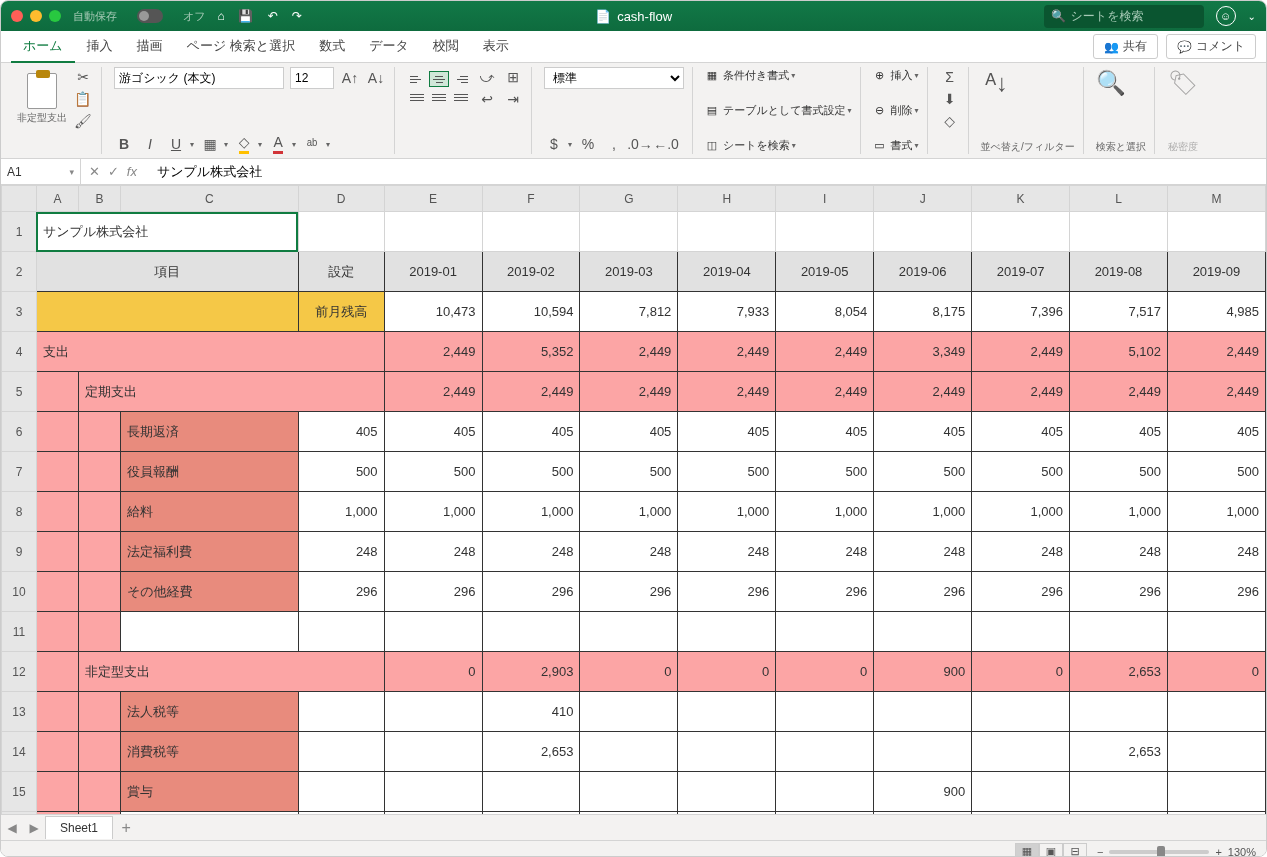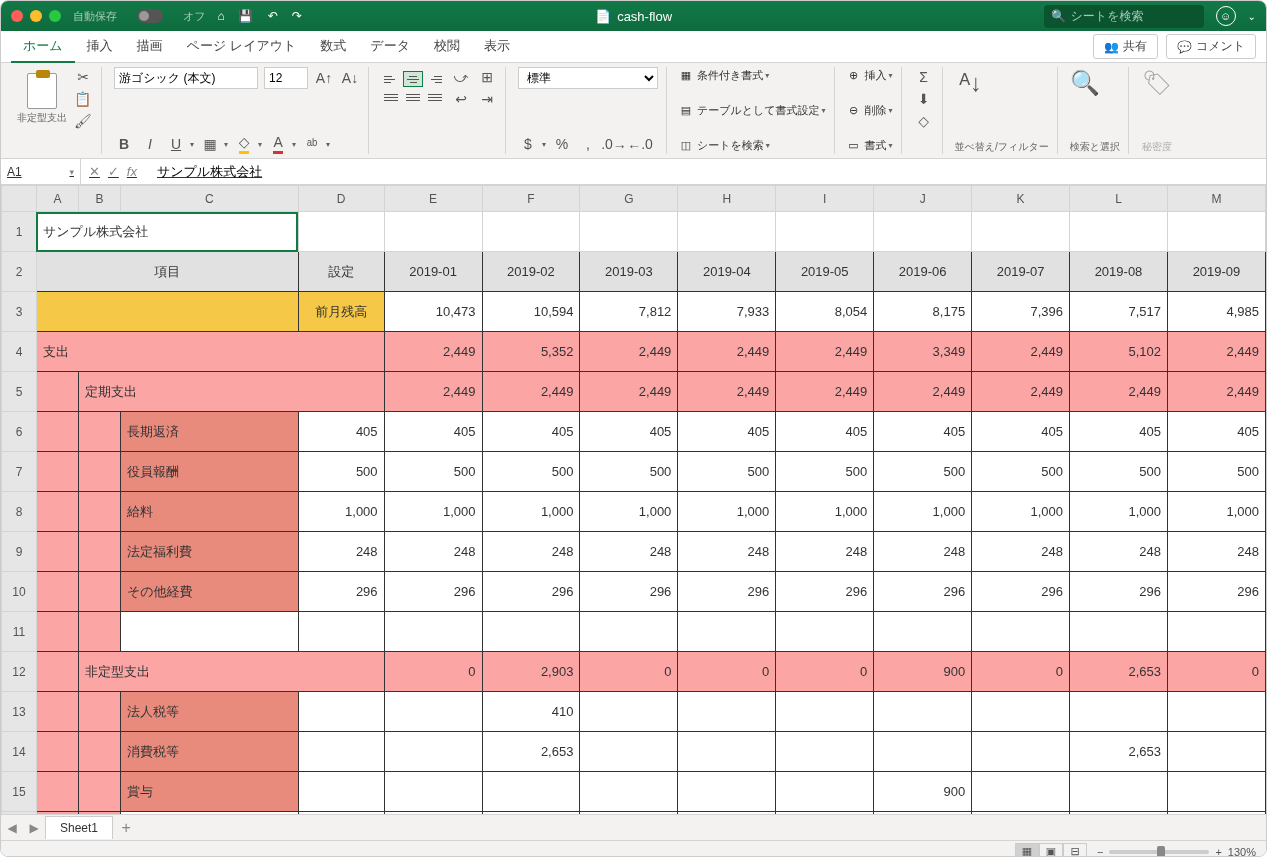--- a/index.html
+++ b/index.html
@@ -28,36 +28,36 @@
 .rgroup{border-right:1px solid #d4d4d4;padding:0 8px;display:flex;flex-direction:column;justify-content:space-between;font-size:11px;}
 .rgroup:last-child{border-right:none;}
 .rrow{display:flex;align-items:center;gap:6px;}
 .rcol{display:flex;flex-direction:column;gap:2px;}
 .ricon{width:20px;height:20px;display:flex;align-items:center;justify-content:center;color:#555;cursor:pointer;font-size:14px;}
 .ricon.lg{width:32px;height:32px;font-size:24px;}
 .paste-ico{width:30px;height:36px;background:#fff;border:1px solid #999;border-radius:2px;position:relative;}
 .paste-ico::before{content:"";position:absolute;top:-4px;left:8px;width:14px;height:8px;background:#b8860b;border-radius:2px;}
 .rlabel{font-size:10px;color:#666;text-align:center;}
 .font-sel{border:1px solid #ccc;background:#fff;padding:2px 4px;font-size:12px;height:22px;}
-.font-name{width:144px;}
+.font-name{width:170px;}
 .font-size{width:44px;}
 .bold{font-weight:bold;}
 .italic{font-style:italic;}
 .underline{text-decoration:underline;}
 .color-under{border-bottom:3px solid;padding-bottom:1px;}
 .dd{font-size:8px;color:#666;margin-left:-2px;}
 .alignbox{display:grid;grid-template-columns:repeat(3,20px);gap:2px;}
 .ab{width:20px;height:16px;border:1px solid transparent;display:flex;flex-direction:column;justify-content:center;gap:2px;padding:2px;cursor:pointer;}
 .ab.sel{background:#d0e7d8;border-color:#107c41;}
 .ab i{height:1px;background:#555;display:block;}
 .numgroup select{border:1px solid #ccc;background:#fff;padding:2px 4px;font-size:12px;width:140px;height:22px;}
 .styitem{display:flex;align-items:center;gap:4px;font-size:11px;cursor:pointer;padding:1px 0;}
 .stico{width:14px;height:14px;display:inline-flex;align-items:center;justify-content:center;}
 
-.fbar{height:26px;border-bottom:1px solid #d4d4d4;display:flex;align-items:center;background:#fff;text-decoration:underline;}
+.fbar{height:26px;border-bottom:1px solid #d4d4d4;display:flex;align-items:center;background:#fff;}
 .namebox{width:80px;border-right:1px solid #d4d4d4;padding:0 6px;font-size:12px;display:flex;align-items:center;height:100%;}
 .fxbtns{display:flex;gap:8px;padding:0 8px;color:#888;}
 .fxbtns span{cursor:pointer;}
 .fxlabel{font-style:italic;color:#888;margin-right:6px;}
 .fbar input{border:none;flex:1;padding:0 6px;font-size:13px;outline:none;}
 
 .gridwrap{position:relative;height:629px;overflow:auto;}
 .sheet{border-collapse:collapse;table-layout:fixed;}
 .sheet th,.sheet td{border:1px solid #d4d4d4;height:26px;font-size:13px;font-weight:normal;}
 .sheet thead th{background:#e6e6e6;color:#555;text-align:center;position:sticky;top:0;font-size:12px;}
@@ -121,21 +121,21 @@
     <div class="smile">☺</div>
     <span style="font-size:10px;">⌄</span>
   </div>
 </div>
 
 <div class="tabs">
   <div id="tabrow" style="display:flex;">
       <div class="tab active">ホーム</div>
       <div class="tab">挿入</div>
       <div class="tab">描画</div>
-      <div class="tab">ページ レイアウト</div>
+      <div class="tab">ページ 検索と選択</div>
       <div class="tab">数式</div>
       <div class="tab">データ</div>
       <div class="tab">校閲</div>
       <div class="tab">表示</div>
     </div>
   <div class="tab-right">
     <div class="btn-outline">
         <span>👥</span>
         <span>共有</span>
       </div>

